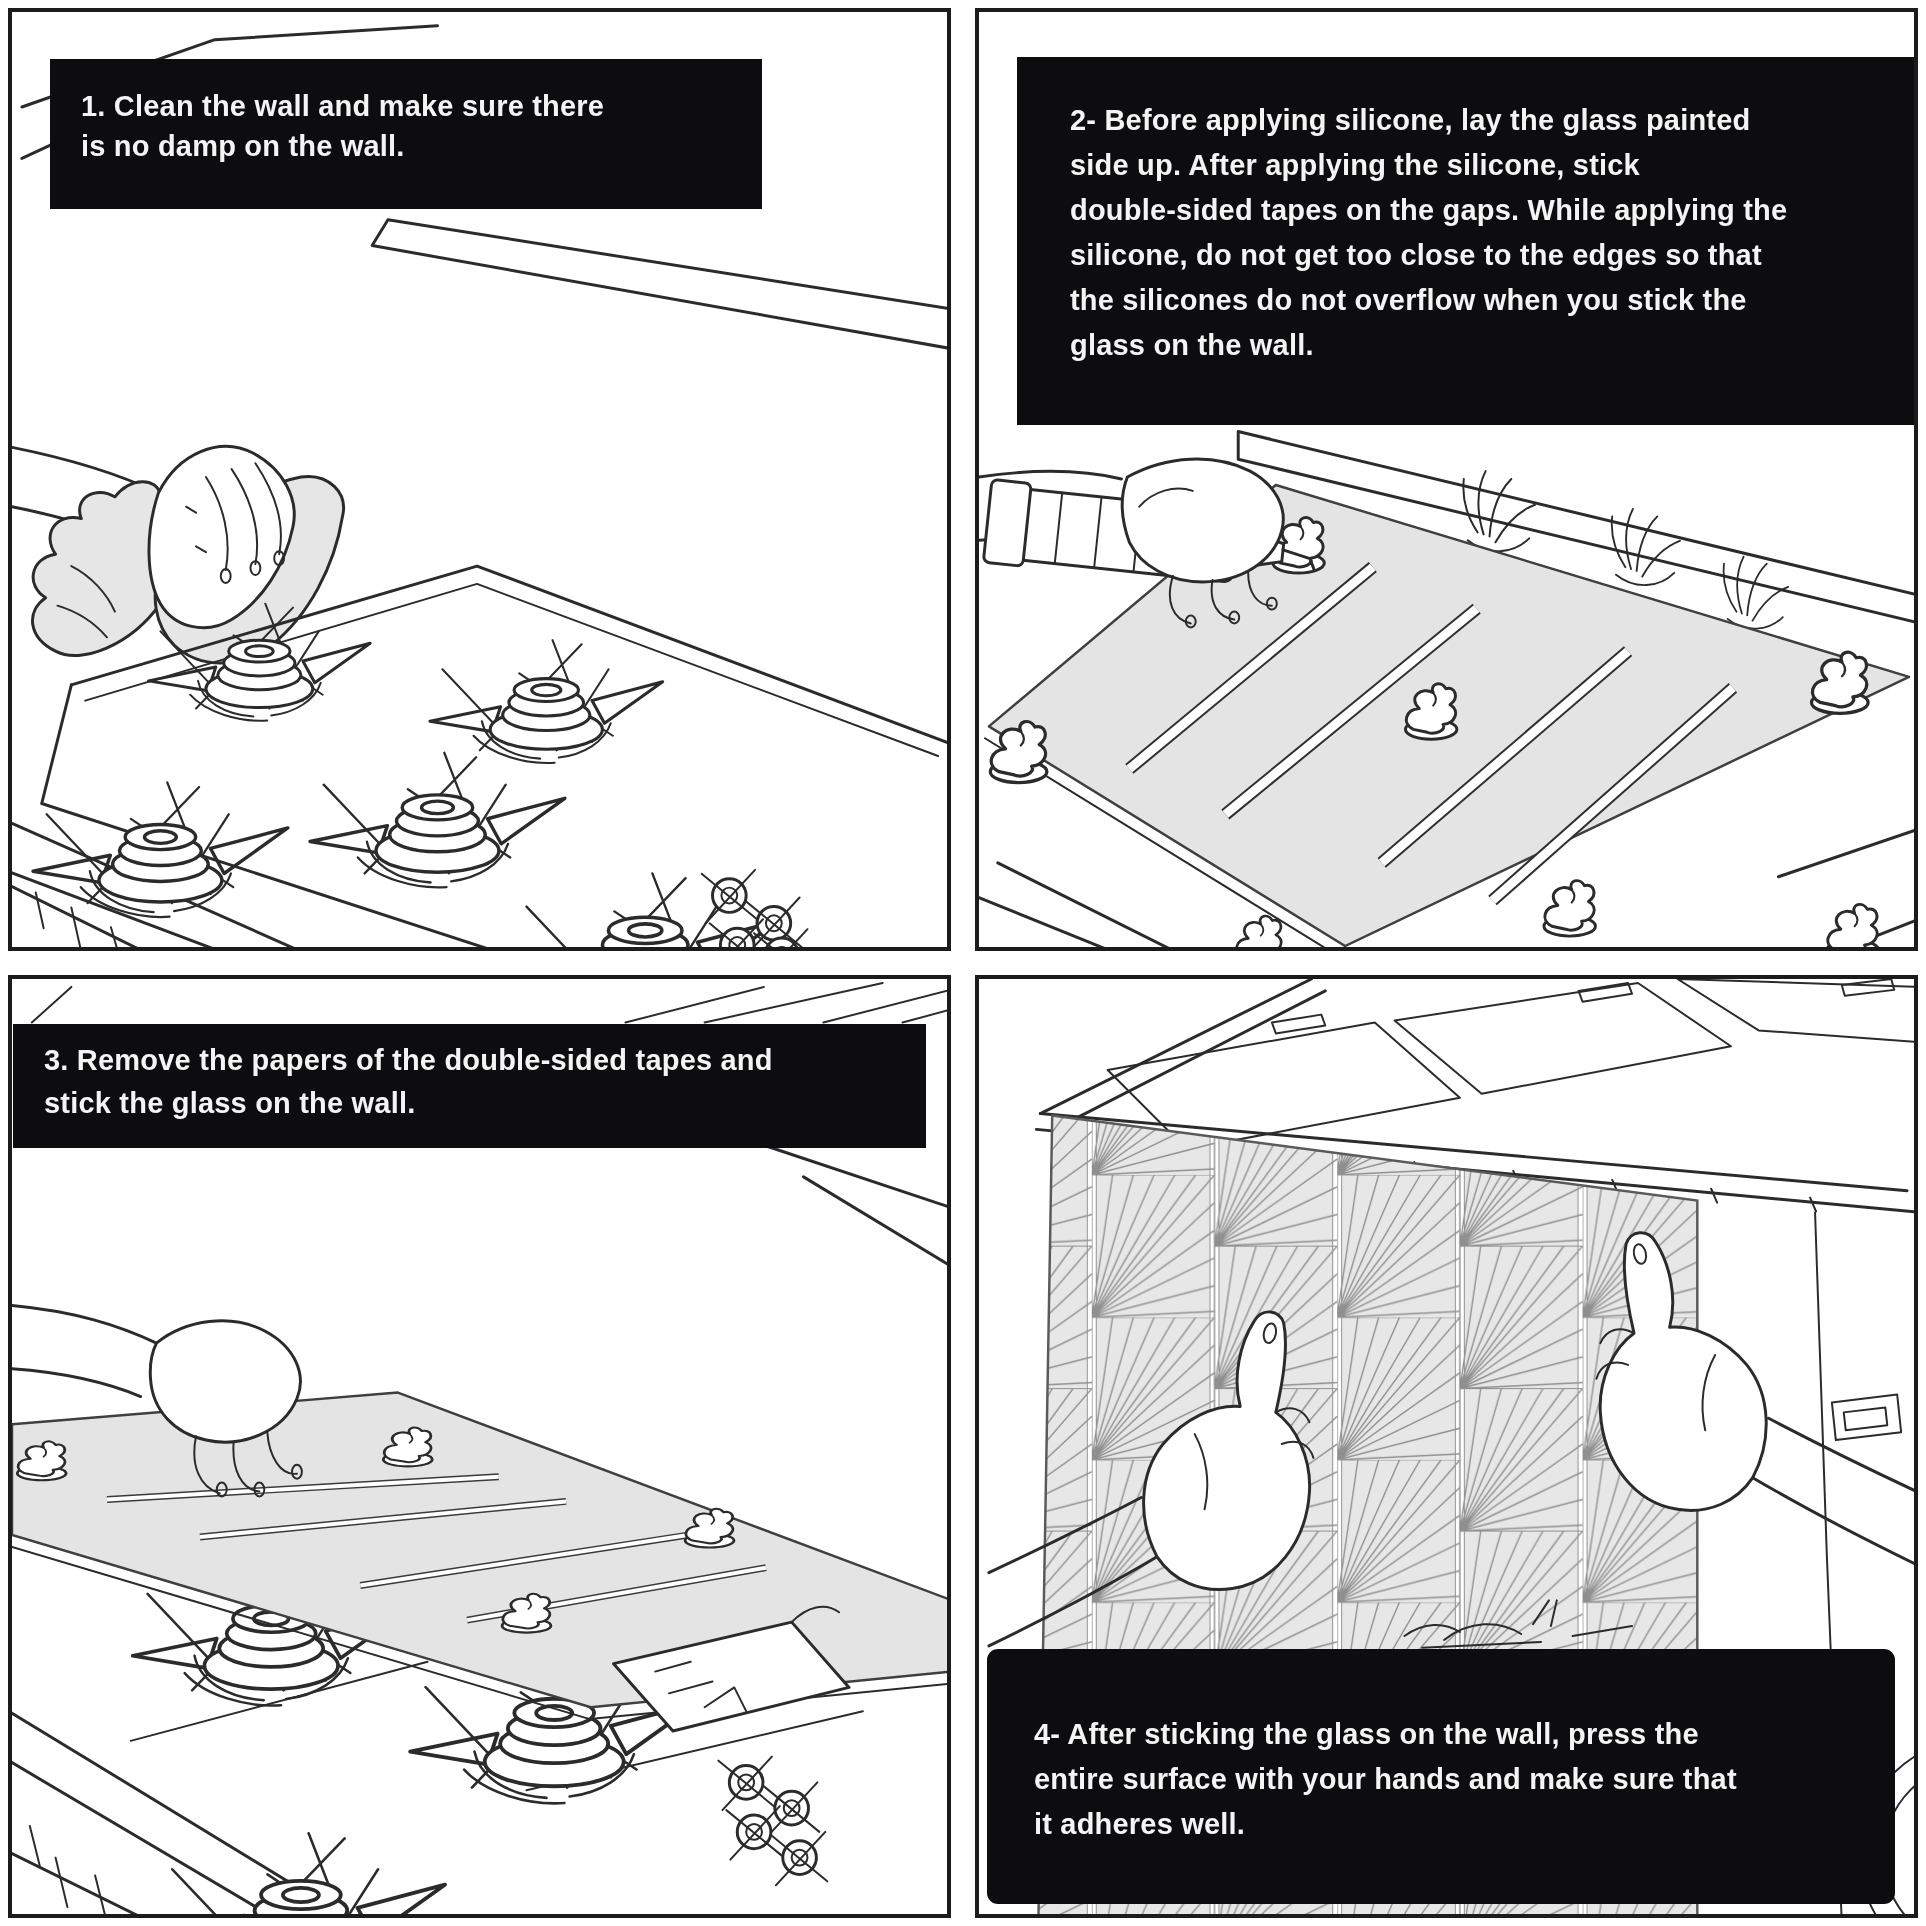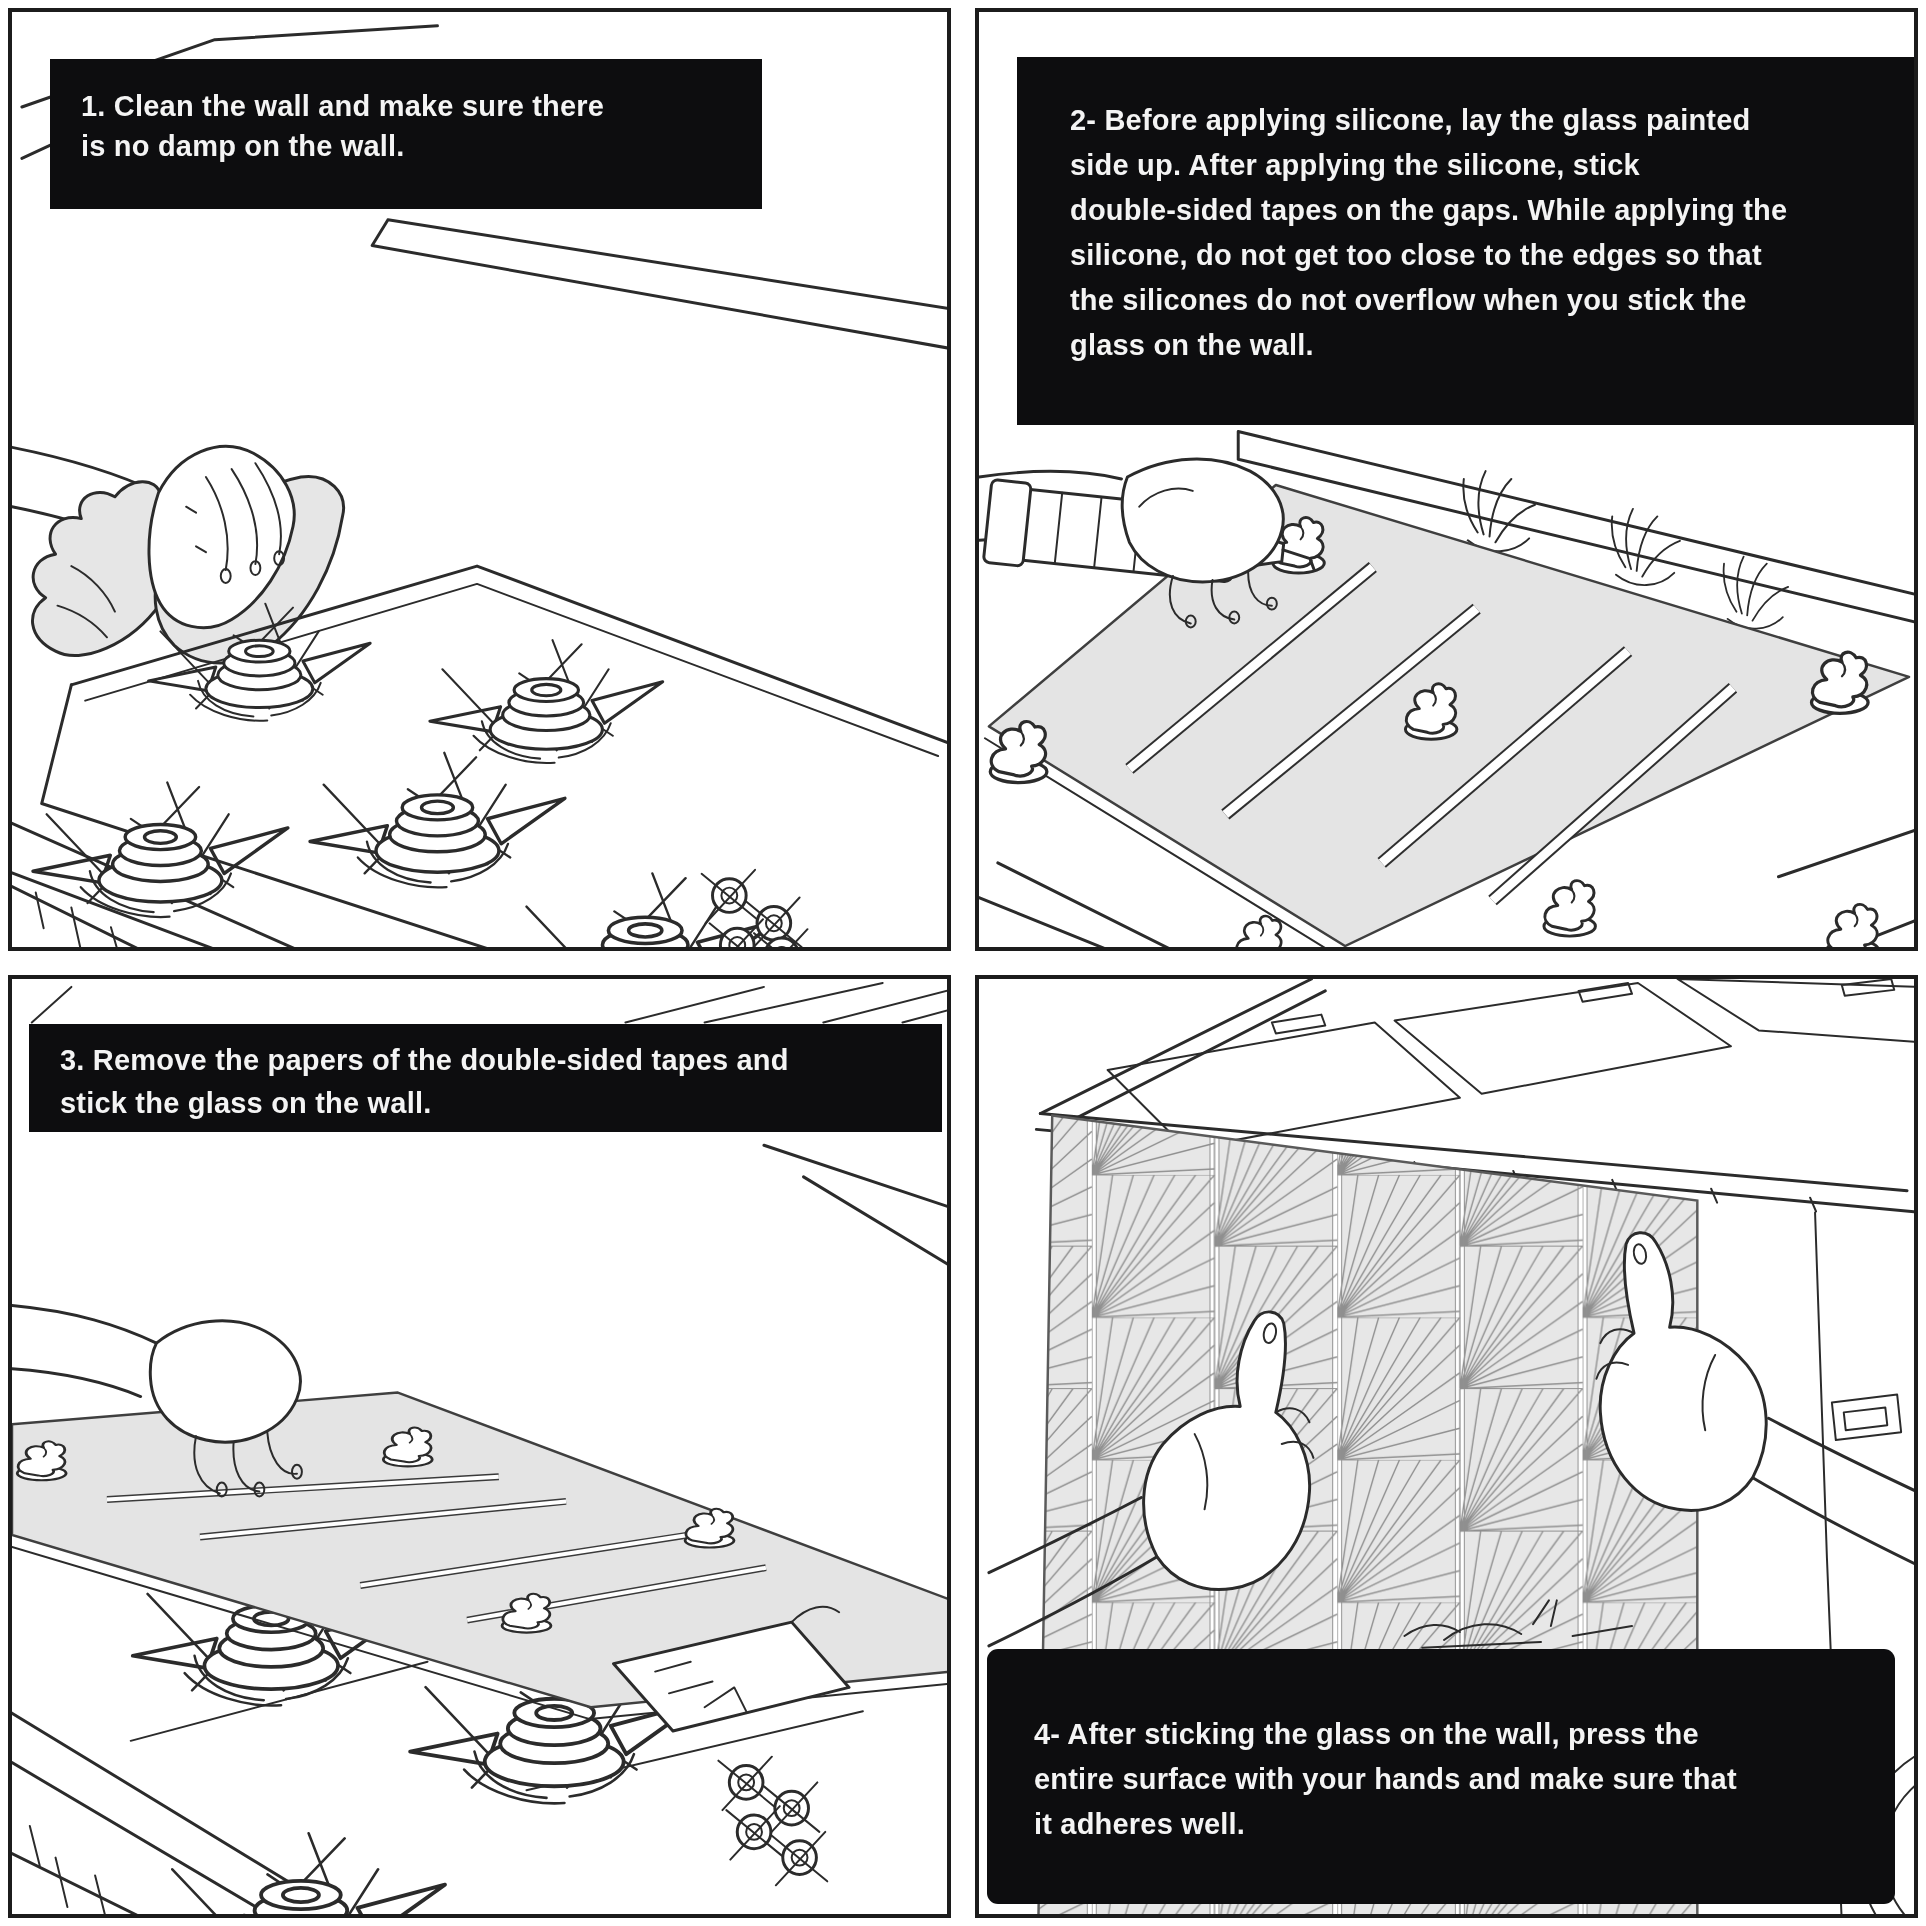--- a/index.html
+++ b/index.html
@@ -10,21 +10,21 @@
   #panel-2{left:975px;top:8px;}
   #panel-3{left:8px;top:975px;}
   #panel-4{left:975px;top:975px;}
   .art{position:absolute;left:0;top:0;width:100%;height:100%;}
   .caption{position:absolute;background:#0d0d0f;color:#f4f4f4;box-sizing:border-box;}
   .caption p{margin:0;white-space:pre-line;font-weight:700;font-size:29px;letter-spacing:0.2px;}
   .box1{left:38px;top:47px;width:712px;height:150px;padding:27px 12px 0 31px;}
   .box1 p{line-height:40px;}
   .box2{left:14px;top:45px;width:922px;height:368px;padding:41px 16px 0 53px;margin-left:24px;}
   .box2 p{line-height:45px;}
-  .box3{left:17px;top:45px;width:913px;height:108px;padding:15px 12px 0 31px;}
+  .box3{left:1px;top:45px;width:913px;height:124px;padding:15px 12px 0 31px;}
   .box3 p{line-height:43px;}
   .box4{left:8px;top:670px;width:908px;height:255px;padding:63px 16px 0 47px;border-radius:11px;}
   .box4 p{line-height:45px;}
   
   .sk{stroke:#2b2b2b;stroke-width:3;fill:none;stroke-linecap:round;stroke-linejoin:round;}
   .skw{stroke:#2b2b2b;stroke-width:3;fill:#ffffff;stroke-linecap:round;stroke-linejoin:round;}
   .skg{stroke:#2b2b2b;stroke-width:3;fill:#e6e6e6;stroke-linecap:round;stroke-linejoin:round;}
   .thin{stroke-width:2;}
   .glass{fill:#e4e4e4;stroke:#3f3f3f;stroke-width:2.5;stroke-linejoin:round;}
   .tape-o{stroke:#2f2f2f;stroke-width:13;fill:none;stroke-linecap:butt;}

